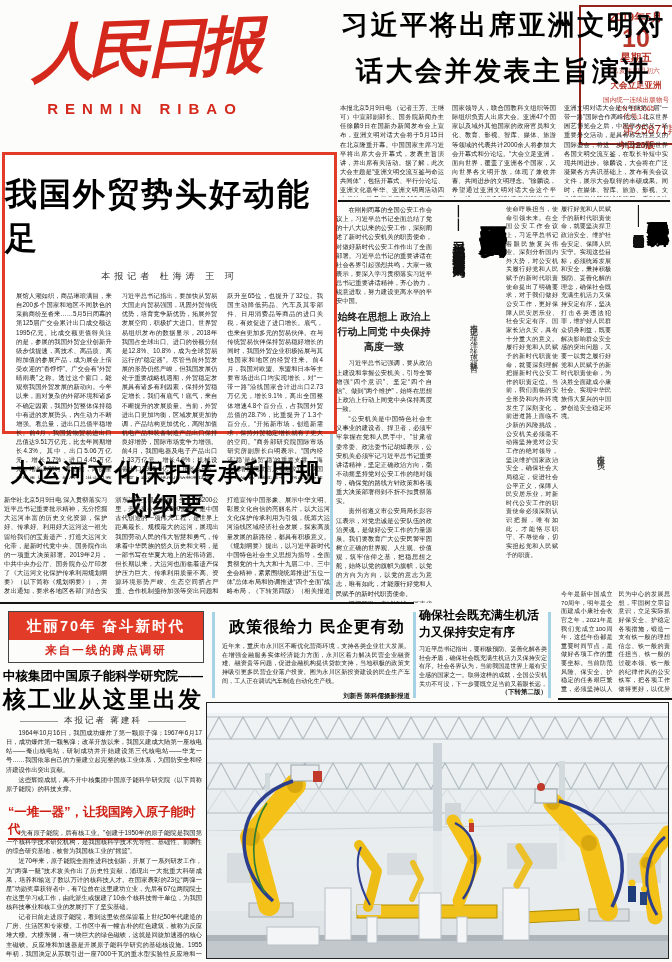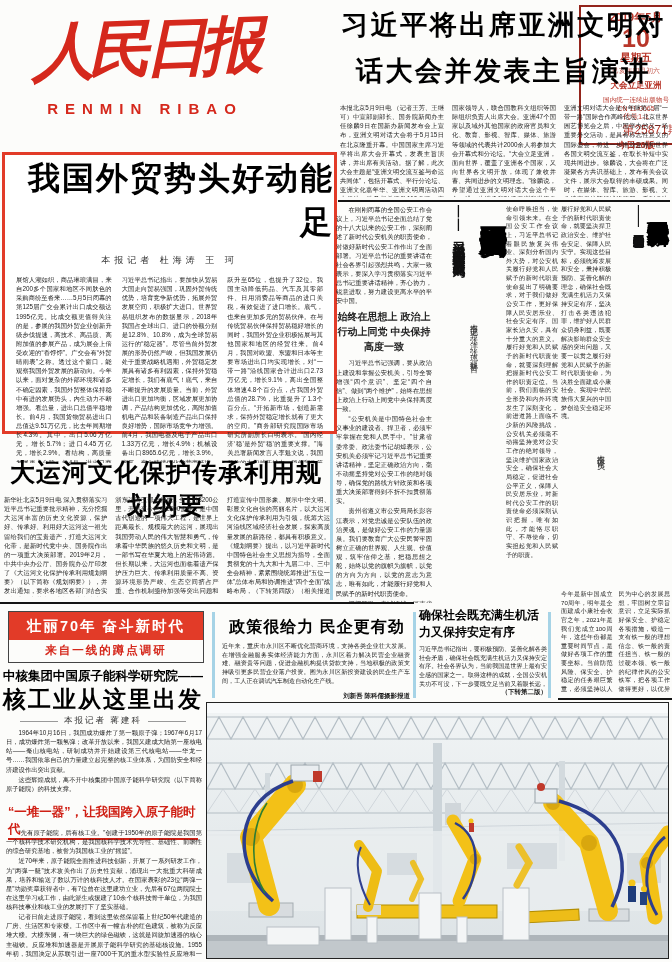--- a/index.html
+++ b/index.html
@@ -24,21 +24,21 @@
   .db3{font-size:6.8px;margin-top:1px;color:#c4554a;}
   .db4{font-size:8.5px;font-weight:700;margin-top:4px;}
   .db5{font-size:6.6px;margin-top:4px;}
   .db6{font-size:7px;}
   .db7{font-size:7.5px;}
   .db8{font-size:12px;padding-left:30px;}
   .db9{font-size:9px;font-weight:700;}
   
   .h-asia{font-size:27px;font-weight:900;letter-spacing:2.5px;line-height:1.7;text-align:center;color:#000;}
   .tradebox{border:3.5px solid #e23b28;background:#fff;}
-  .h-trade{font-size:32px;font-weight:900;letter-spacing:2px;text-align:right;margin-top:2px;color:#000;}
+  .h-trade{font-size:32px;font-weight:900;letter-spacing:2px;text-align:left;margin-top:18px;color:#000;}
   .byline{font-size:9px;letter-spacing:4px;text-align:center;color:#333;margin-top:9px;}
   .cols3{display:flex;gap:10px;padding:0 11px;margin-top:8px;}
   .cols3>div{flex:1;height:188px;}
   .h-kick{font-size:13.5px;font-weight:800;letter-spacing:1px;color:#000;}
   .h-canal{font-size:25px;font-weight:900;letter-spacing:1px;color:#000;}
   .canalcols{display:flex;gap:8px;}
   .canalcols>div{flex:1;height:102px;}
   
   .vwrap{writing-mode:vertical-rl;}
   .vh-police{font-size:28px;font-weight:900;line-height:1.07;margin:0;color:#000;}

